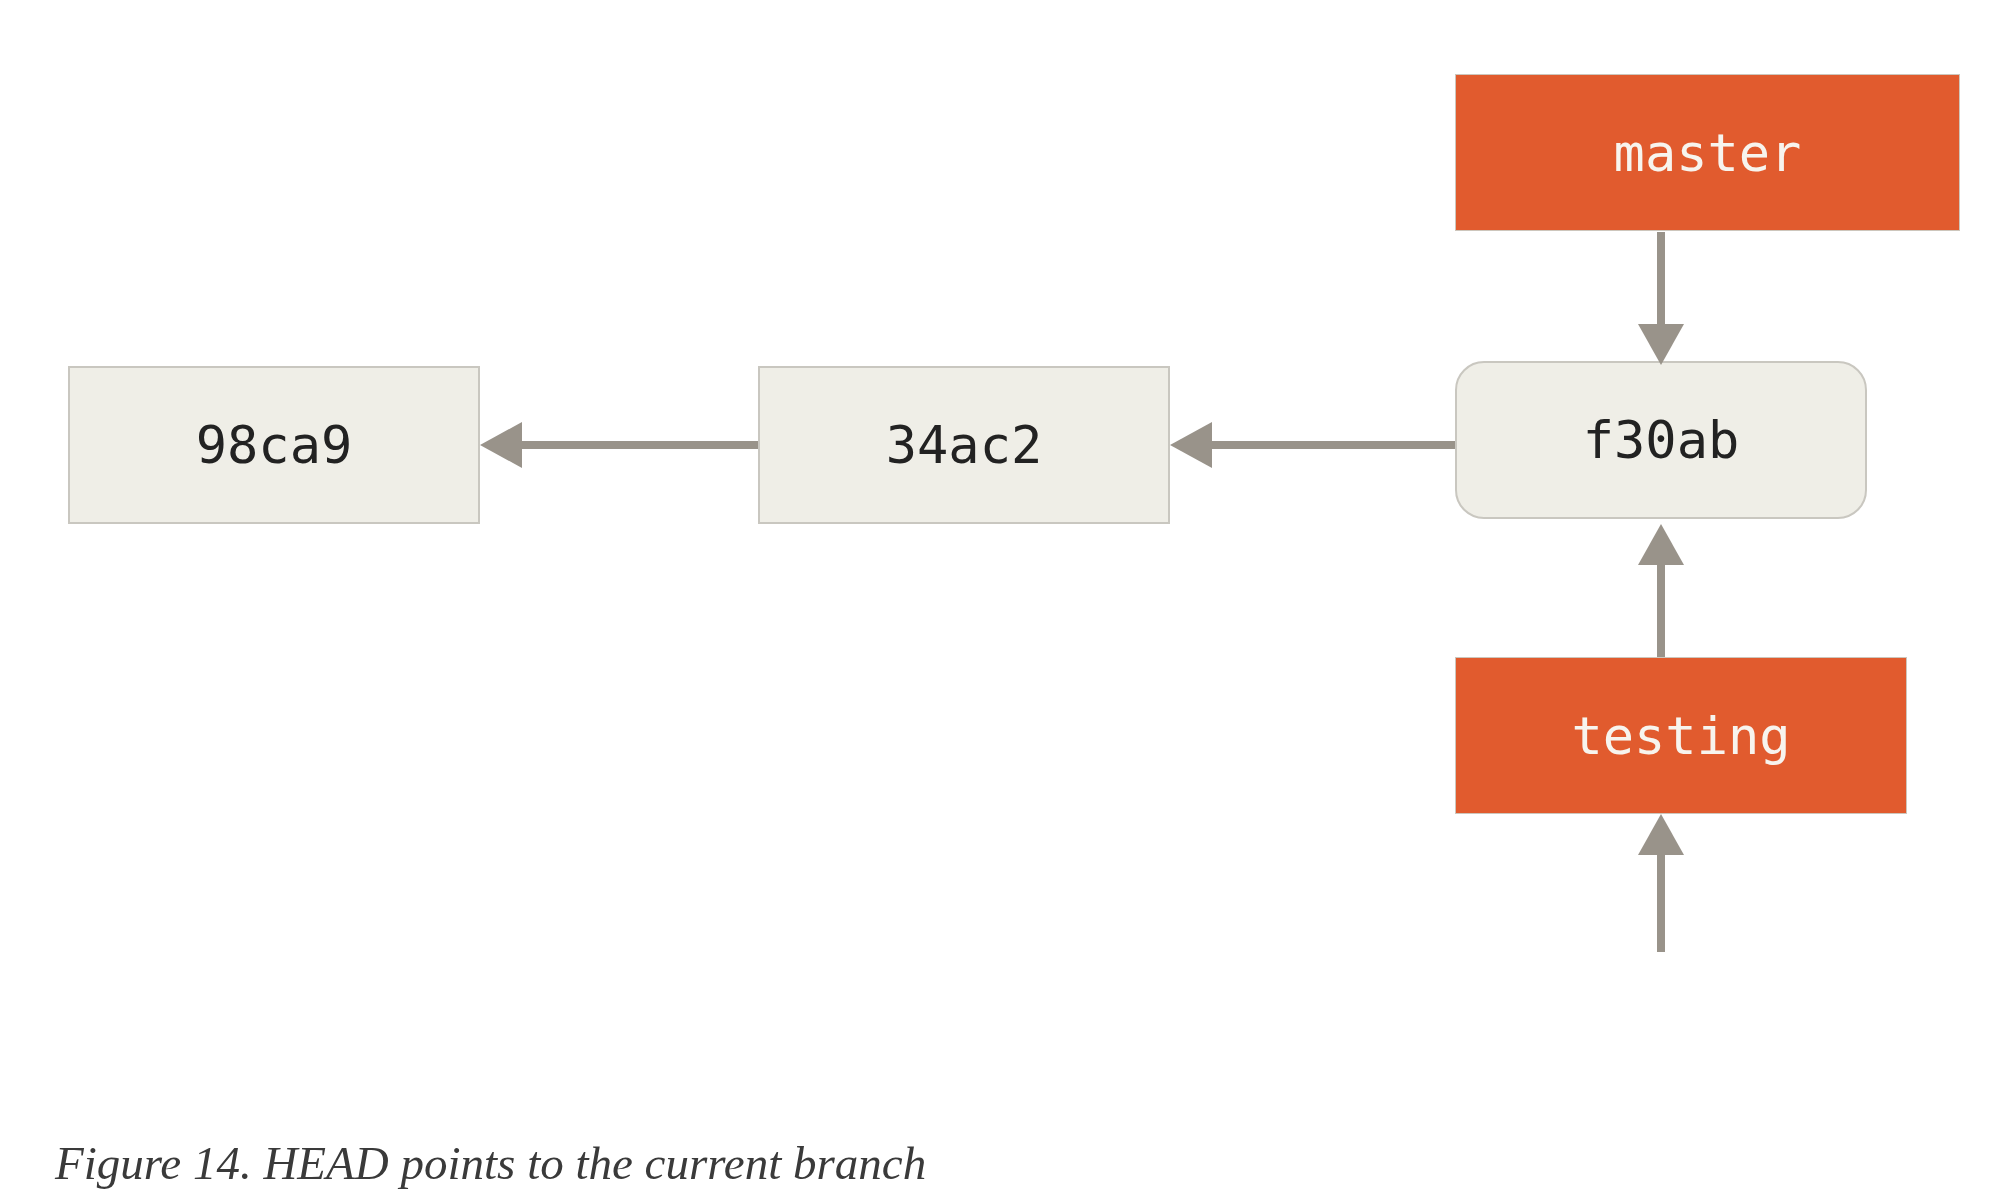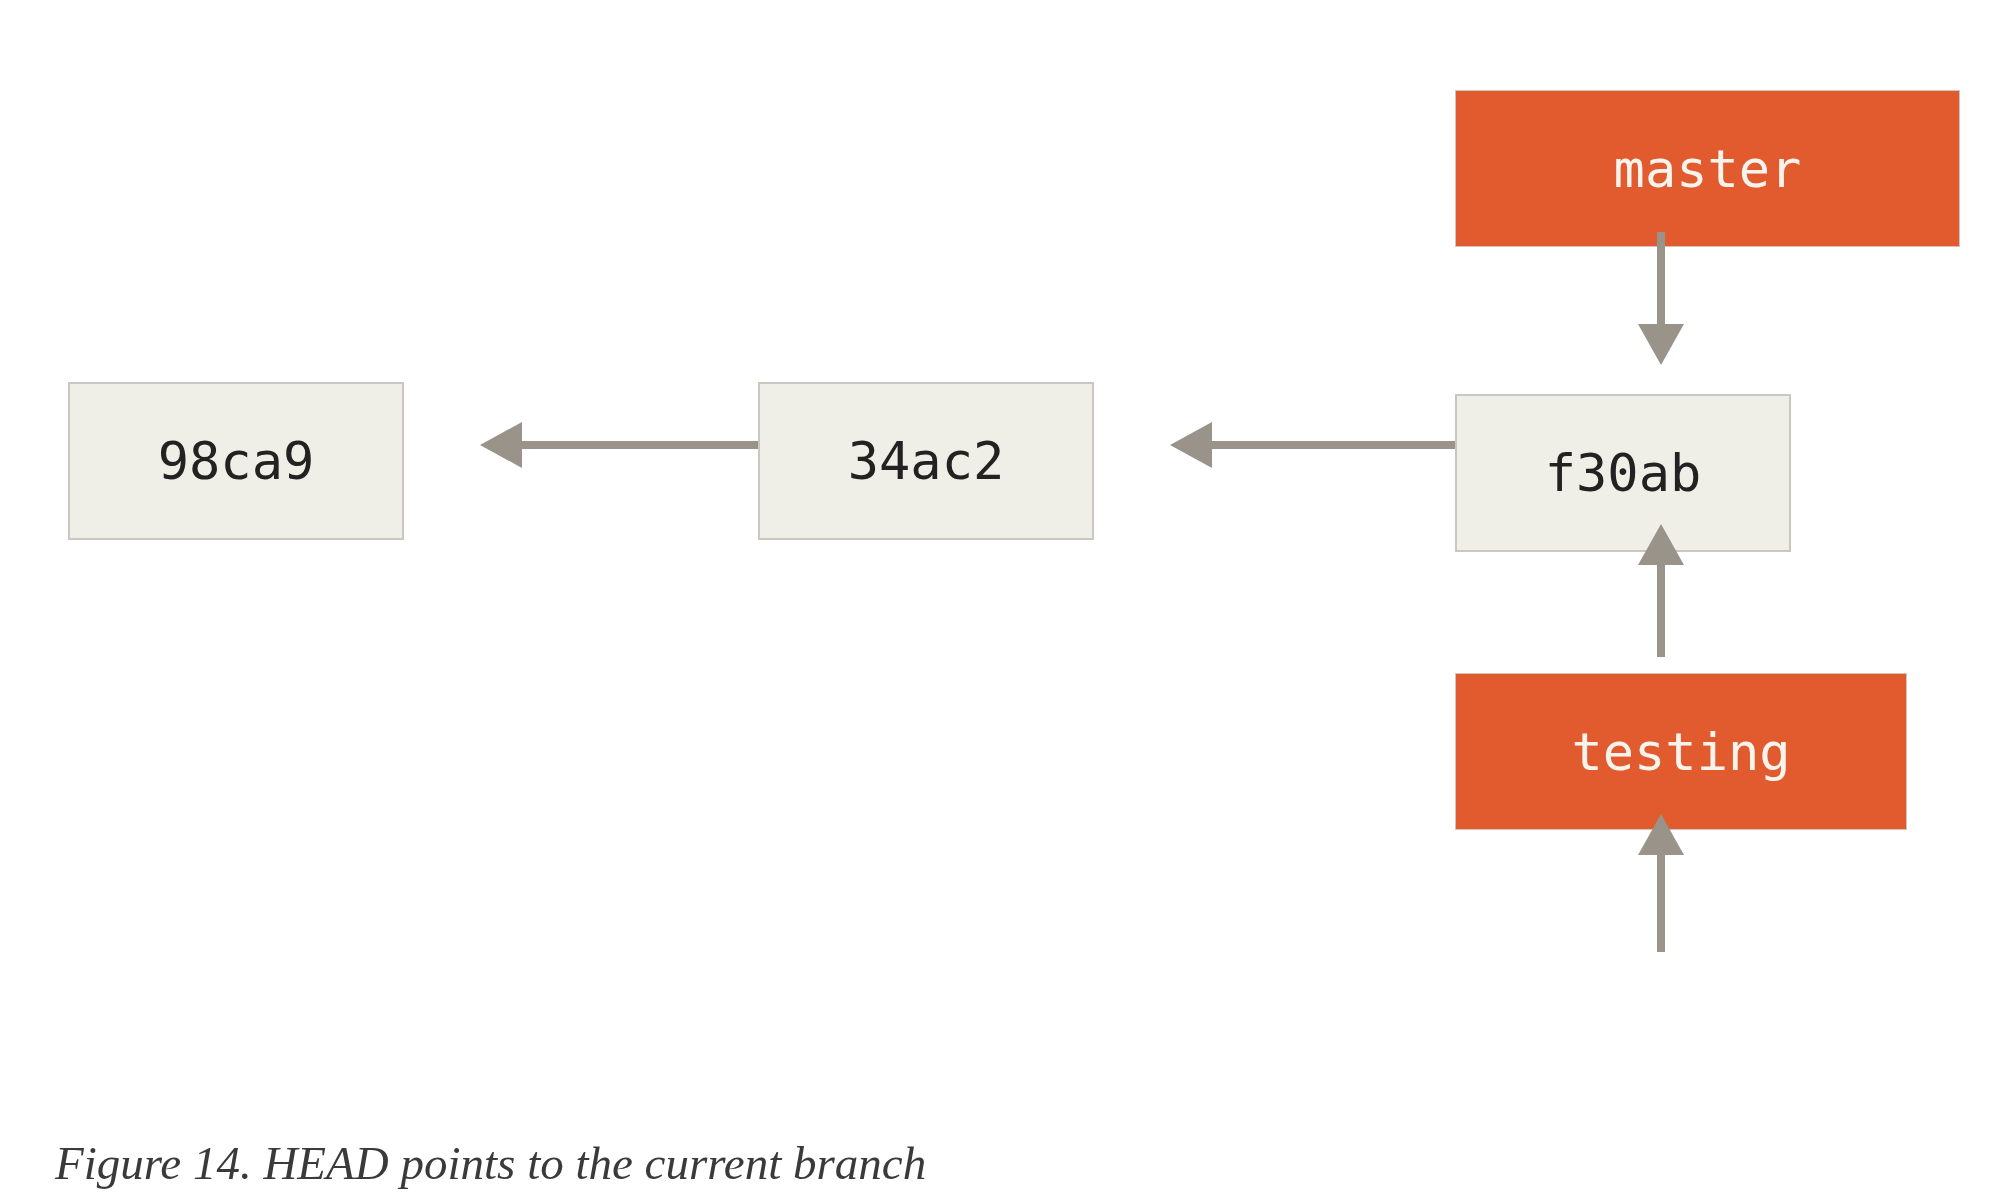--- a/index.html
+++ b/index.html
@@ -24,44 +24,43 @@
     overflow: hidden;
     font-family: "DejaVu Sans Mono", "Liberation Mono", monospace;
   }
   .node {
     position: absolute;
     display: flex;
     align-items: center;
     justify-content: center;
     font-size: 52px;
     line-height: 1;
-    margin-top: 16px;
   }
   .commit {
     background: var(--commit-bg);
     border: 2px solid var(--commit-border);
     color: var(--commit-text);
-    width: 336px;
+    width: 412px;
     height: 158px;
   }
   .branch {
     background: var(--branch-bg);
     border: 1px solid var(--branch-border);
     color: var(--branch-text);
     height: 157px;
   }
   .headnode {
     background: var(--head-bg);
     border: 1px solid var(--branch-border);
     color: var(--branch-text);
     height: 157px;
   }
   .n-98ca9  { left: 68px;   top: 366px; }
   .n-34ac2  { left: 758px;  top: 366px; }
-  .n-f30ab  { left: 1455px; top: 378px; }
+  .n-f30ab  { left: 1455px; top: 361px; border-radius: 29px; }
   .n-master { left: 1455px; top: 74px;  width: 505px; }
   .n-testing{ left: 1455px; top: 657px; width: 452px; }
   .n-head   { left: 1455px; top: 952px; width: 519px; }
 
   .arrow { position: absolute; }
   .arrow .line { position: absolute; background: var(--arrow); }
   .arrow .tri { position: absolute; width: 0; height: 0; border: 0 solid transparent; }
 
   
   .a-master .line { left: 1657px; top: 232px; width: 8px; height: 92px; }

